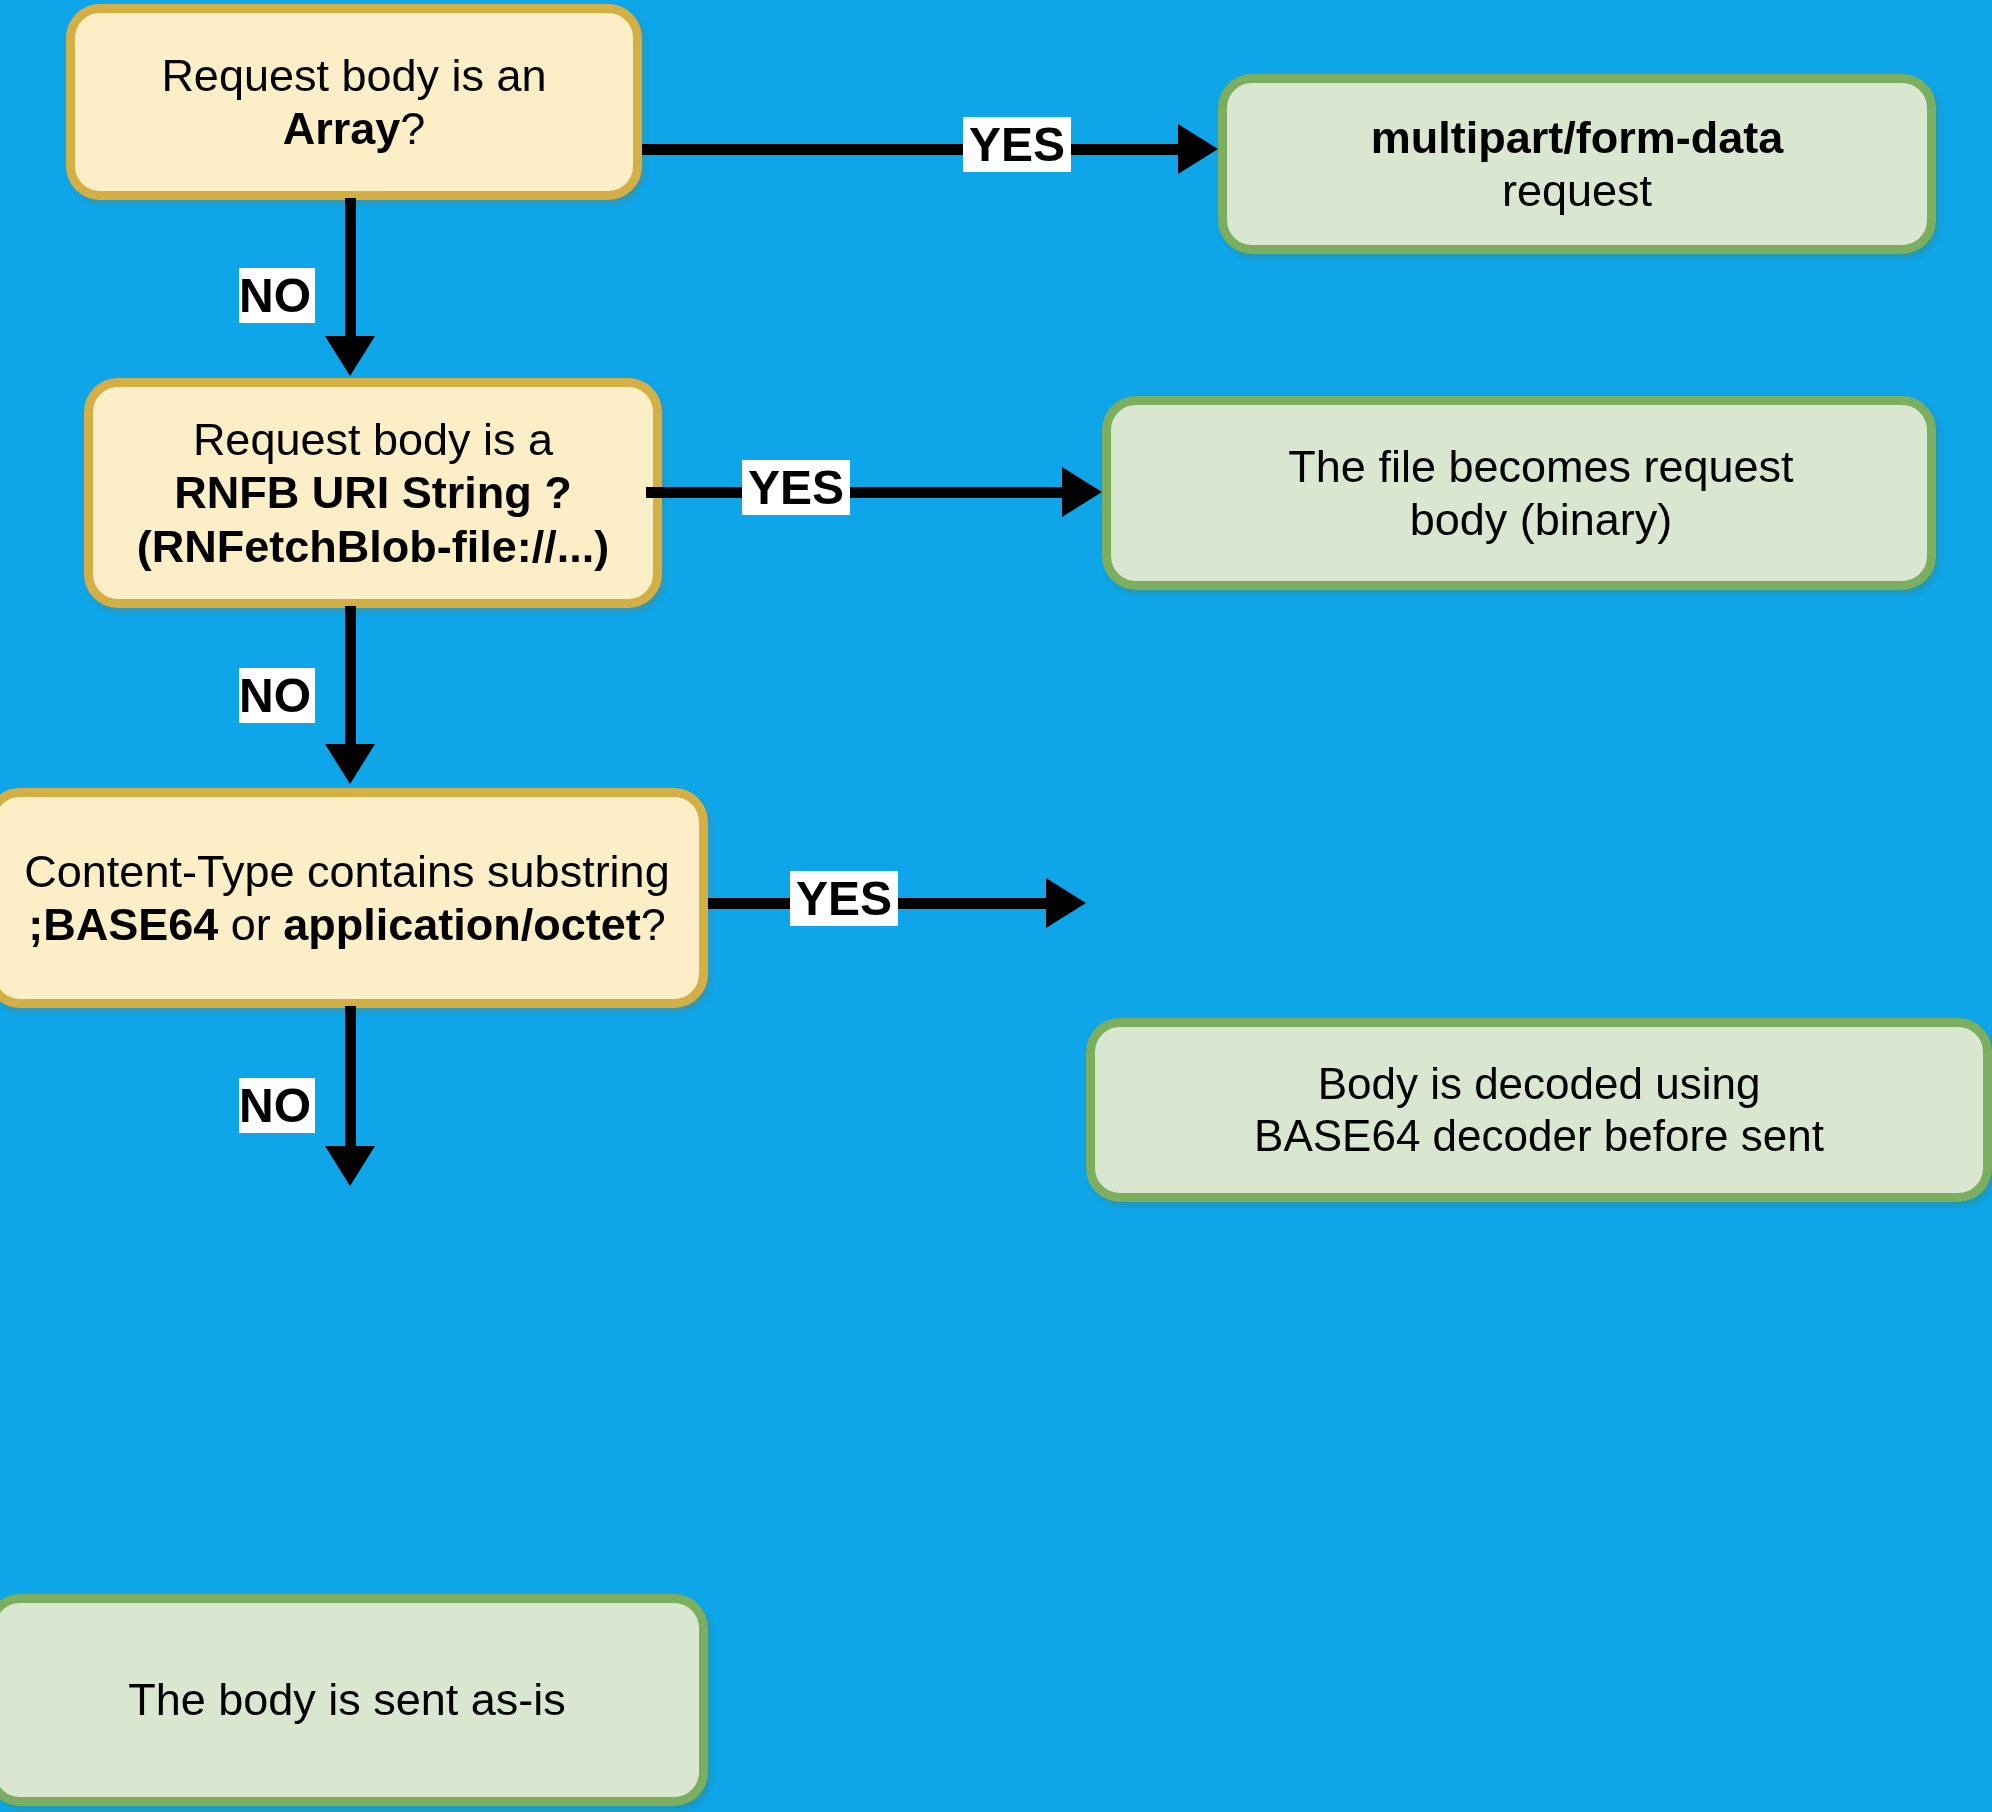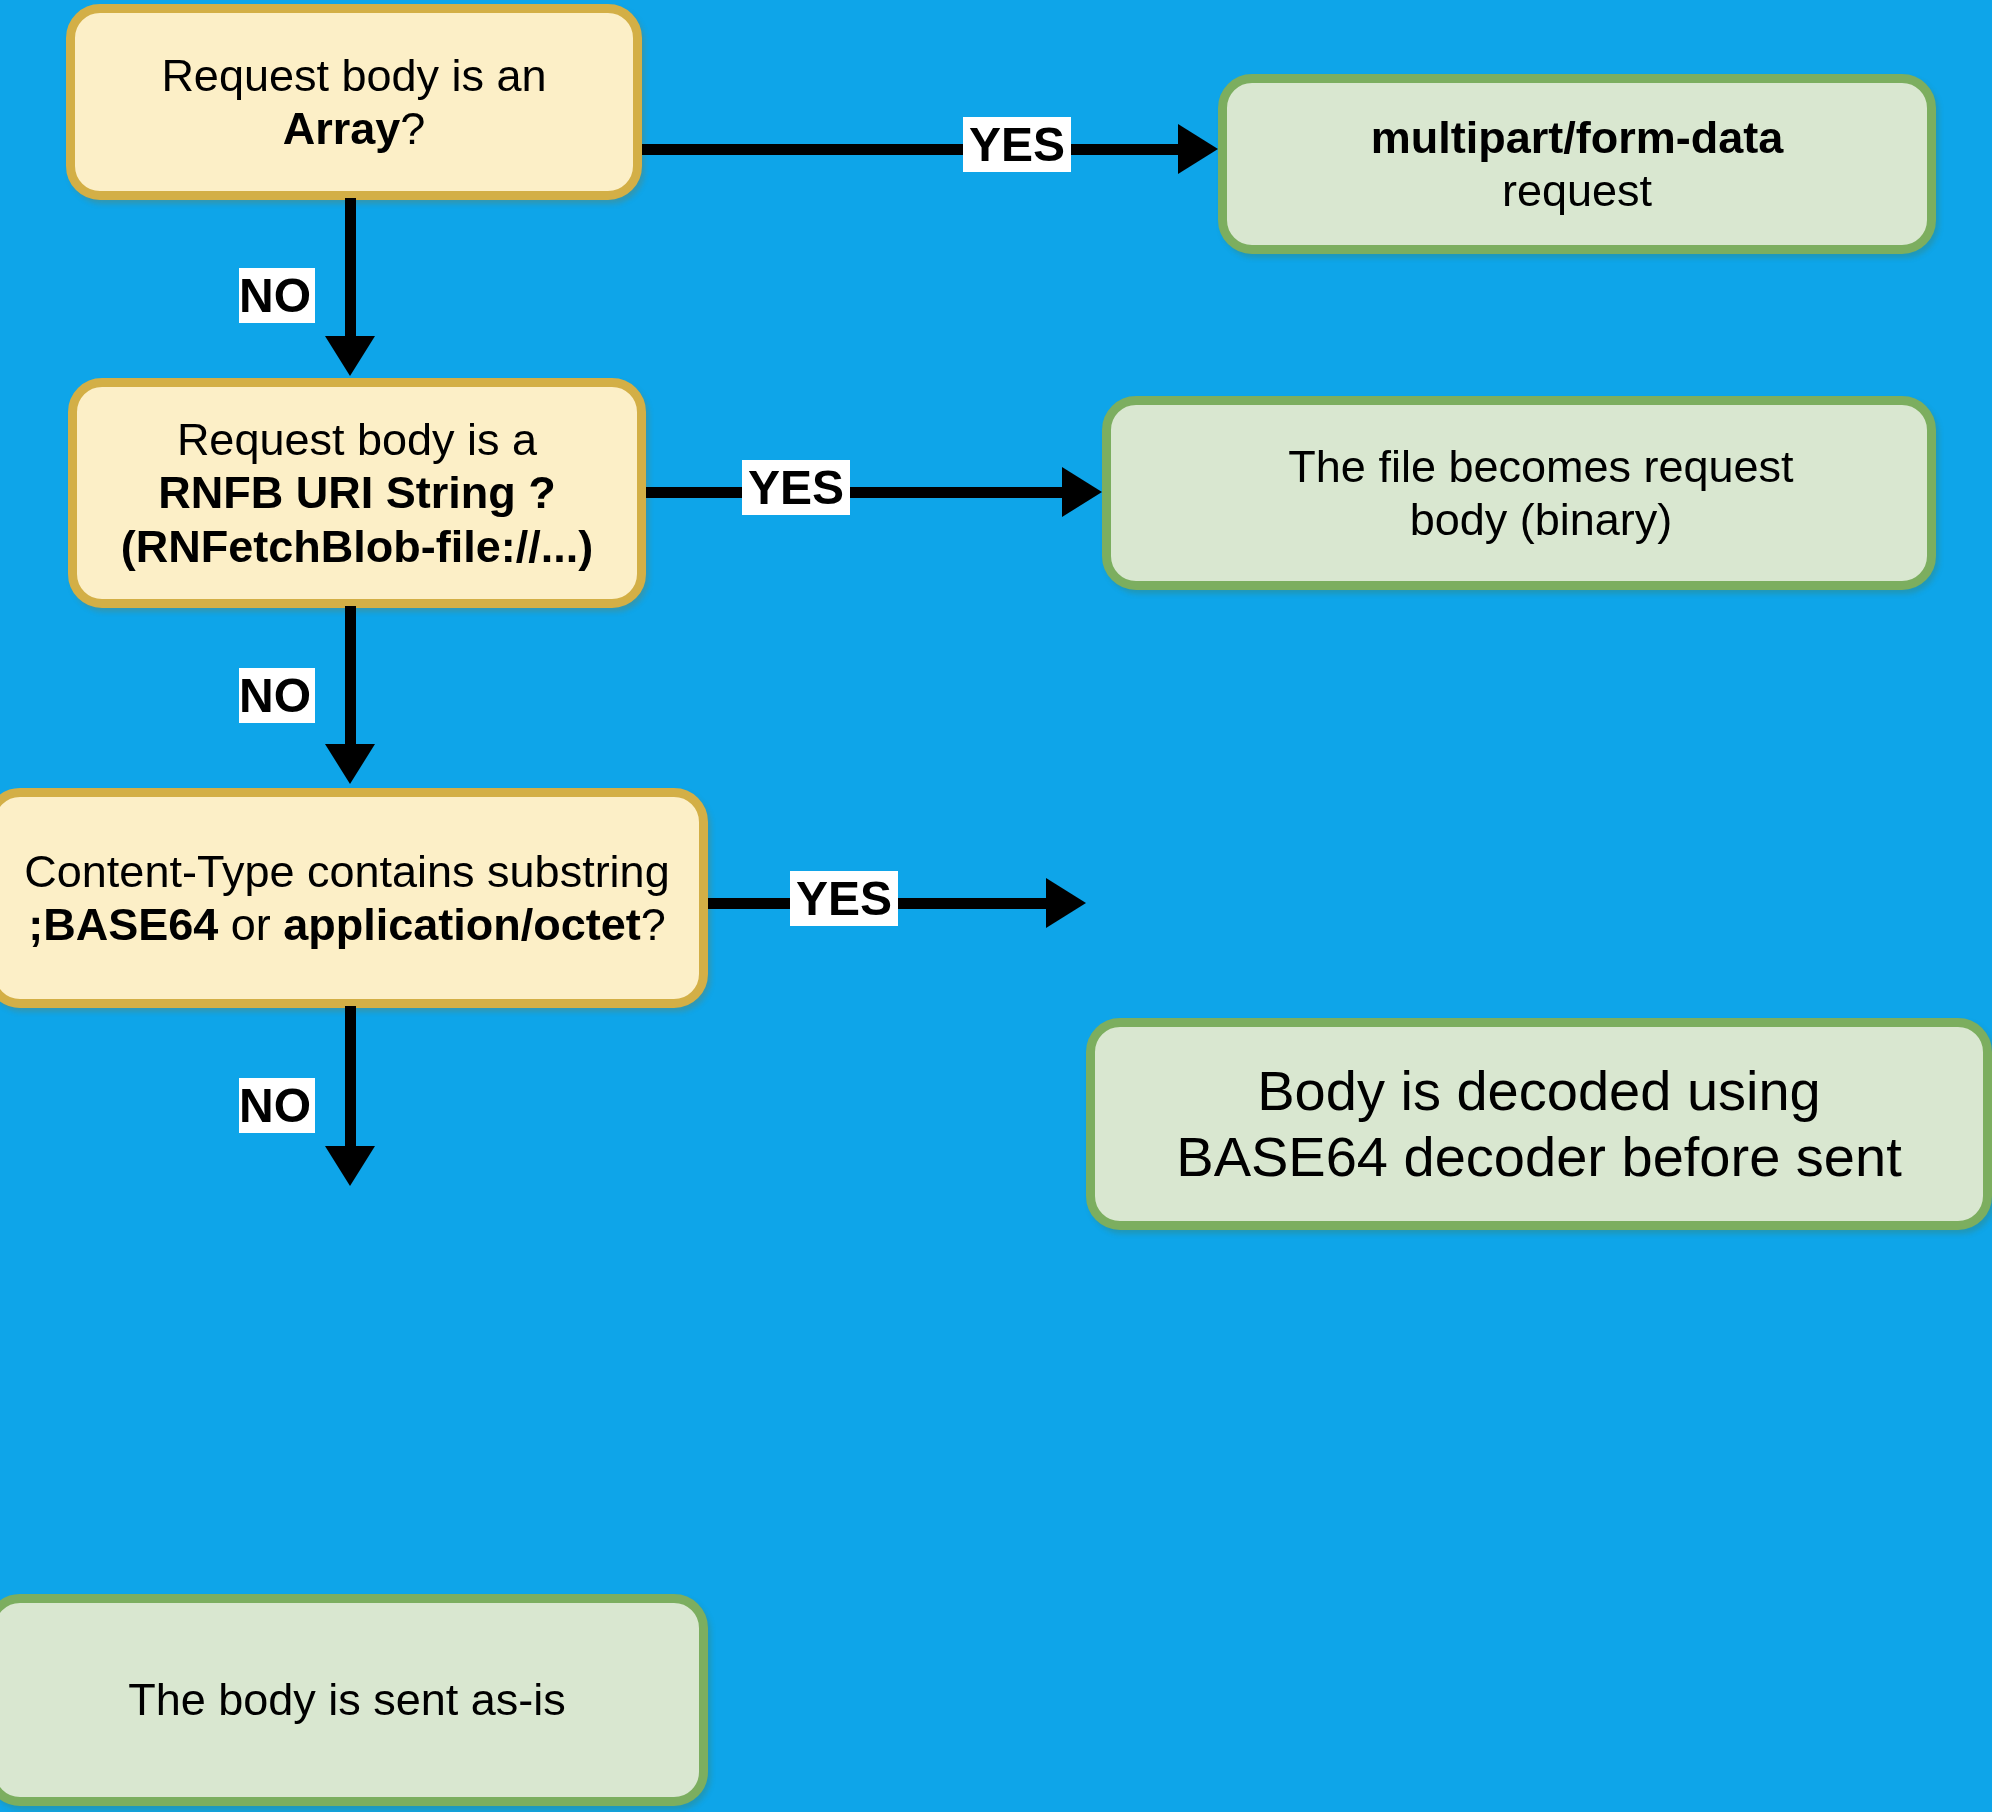--- a/index.html
+++ b/index.html
@@ -88,21 +88,21 @@
     </div>
   </div>
 
   <div class="node terminal" style="left:1218px; top:26px; width:718px; height:180px; font-size:45px;margin-top:48px;">
     <div class="txt">
       <div class="b">multipart/form-data</div>
       <div>request</div>
     </div>
   </div>
 
-  <div class="node decision" style="left:68px; top:378px; width:578px; height:230px; font-size:45px;">
+  <div class="node decision" style="left:84px; top:378px; width:578px; height:230px; font-size:45px;">
     <div class="txt">
       <div>Request body is a</div>
       <div class="b">RNFB URI String ?</div>
       <div class="b">(RNFetchBlob-file://...)</div>
     </div>
   </div>
 
   <div class="node terminal" style="left:1102px; top:396px; width:834px; height:194px; font-size:45px;padding-left:44px;">
     <div class="txt">
       <div>The file becomes request</div>
@@ -110,21 +110,21 @@
     </div>
   </div>
 
   <div class="node decision" style="left:-14px; top:788px; width:722px; height:220px; font-size:45px;">
     <div class="txt">
       <div>Content-Type contains substring</div>
       <div><span class="b">;BASE64</span><span> or </span><span class="b">application/octet</span><span>?</span></div>
     </div>
   </div>
 
-  <div class="node terminal" style="left:1086px; top:1018px; width:906px; height:212px; font-size:56px;justify-content:flex-end;">
+  <div class="node terminal" style="left:1086px; top:1018px; width:906px; height:184px; font-size:44px;justify-content:flex-end;">
     <div class="txt">
       <div>Body is decoded using</div>
       <div>BASE64 decoder before sent</div>
     </div>
   </div>
 
   <div class="node terminal" style="left:-14px; top:1594px; width:722px; height:212px; font-size:45px;">
     <div class="txt">
       <div>The body is sent as-is</div>
     </div>

